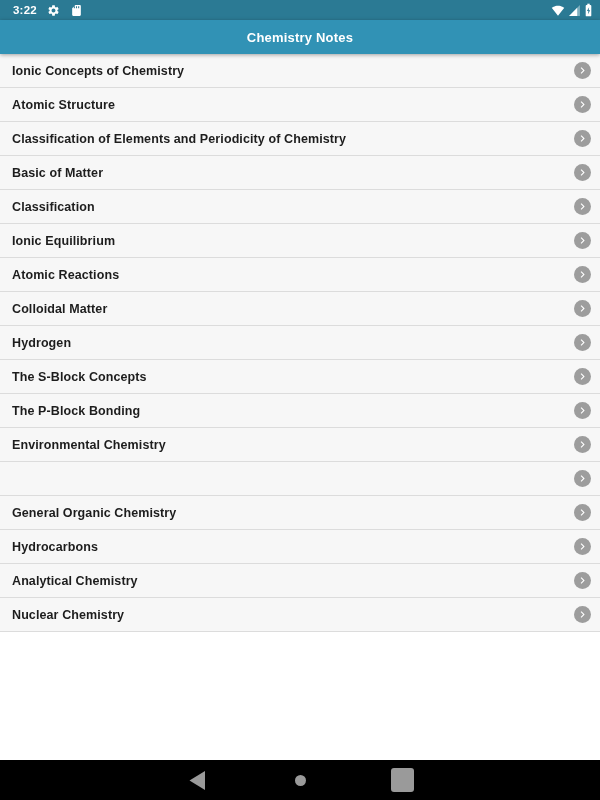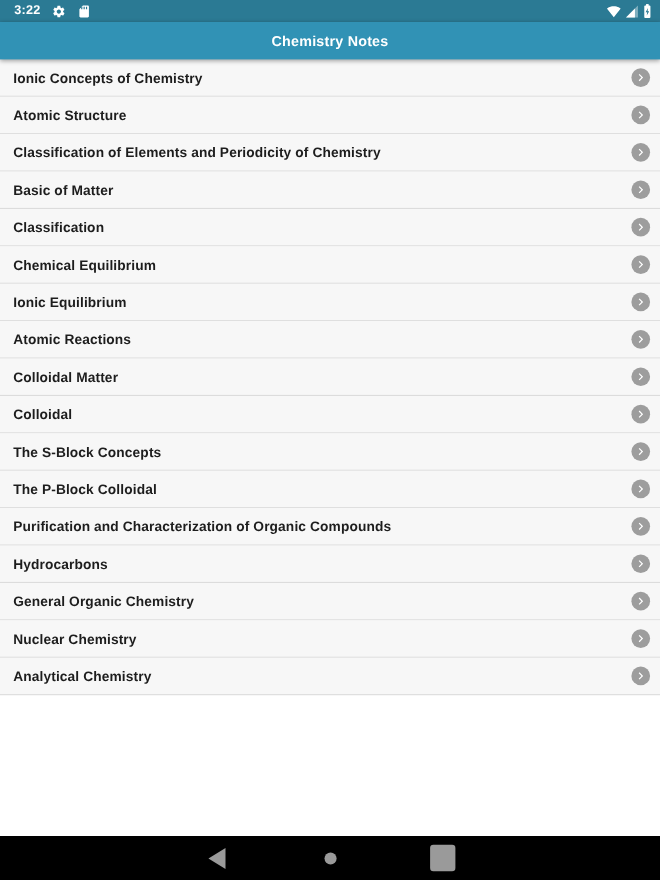--- a/index.html
+++ b/index.html
@@ -127,28 +127,20 @@
 
     <div class="row">
       <span class="row-label">Classification</span>
       <span class="chev">
         <svg width="13" height="13" viewBox="0 0 24 24" fill="#ffffff">
             <path d="M10 6 8.59 7.41 13.17 12l-4.58 4.59L10 18l6-6z"></path>
           </svg>
       </span>
     </div>
 
-    <div class="row">
-      <span class="row-label">Chemical Equilibrium</span>
-      <span class="chev">
-        <svg width="13" height="13" viewBox="0 0 24 24" fill="#ffffff">
-            <path d="M10 6 8.59 7.41 13.17 12l-4.58 4.59L10 18l6-6z"></path>
-          </svg>
-      </span>
-    </div>
 
     <div class="row">
       <span class="row-label">Ionic Equilibrium</span>
       <span class="chev">
         <svg width="13" height="13" viewBox="0 0 24 24" fill="#ffffff">
             <path d="M10 6 8.59 7.41 13.17 12l-4.58 4.59L10 18l6-6z"></path>
           </svg>
       </span>
     </div>
 
@@ -164,85 +156,92 @@
     <div class="row">
       <span class="row-label">Colloidal Matter</span>
       <span class="chev">
         <svg width="13" height="13" viewBox="0 0 24 24" fill="#ffffff">
             <path d="M10 6 8.59 7.41 13.17 12l-4.58 4.59L10 18l6-6z"></path>
           </svg>
       </span>
     </div>
 
     <div class="row">
-      <span class="row-label">Colloidal</span>
+      <span class="row-label">Hydrogen</span>
       <span class="chev">
         <svg width="13" height="13" viewBox="0 0 24 24" fill="#ffffff">
             <path d="M10 6 8.59 7.41 13.17 12l-4.58 4.59L10 18l6-6z"></path>
           </svg>
       </span>
     </div>
 
     <div class="row">
       <span class="row-label">The S-Block Concepts</span>
       <span class="chev">
         <svg width="13" height="13" viewBox="0 0 24 24" fill="#ffffff">
             <path d="M10 6 8.59 7.41 13.17 12l-4.58 4.59L10 18l6-6z"></path>
           </svg>
       </span>
     </div>
 
     <div class="row">
-      <span class="row-label">The P-Block Colloidal</span>
-      <span class="chev">
-        <svg width="13" height="13" viewBox="0 0 24 24" fill="#ffffff">
-            <path d="M10 6 8.59 7.41 13.17 12l-4.58 4.59L10 18l6-6z"></path>
-          </svg>
-      </span>
-    </div>
-
-
-    <div class="row">
-      <span class="row-label">Purification and Characterization of Organic Compounds</span>
+      <span class="row-label">The P-Block Bonding</span>
+      <span class="chev">
+        <svg width="13" height="13" viewBox="0 0 24 24" fill="#ffffff">
+            <path d="M10 6 8.59 7.41 13.17 12l-4.58 4.59L10 18l6-6z"></path>
+          </svg>
+      </span>
+    </div>
+
+    <div class="row">
+      <span class="row-label">Environmental Chemistry</span>
+      <span class="chev">
+        <svg width="13" height="13" viewBox="0 0 24 24" fill="#ffffff">
+            <path d="M10 6 8.59 7.41 13.17 12l-4.58 4.59L10 18l6-6z"></path>
+          </svg>
+      </span>
+    </div>
+
+    <div class="row">
+      <span class="chev">
+        <svg width="13" height="13" viewBox="0 0 24 24" fill="#ffffff">
+            <path d="M10 6 8.59 7.41 13.17 12l-4.58 4.59L10 18l6-6z"></path>
+          </svg>
+      </span>
+    </div>
+
+    <div class="row">
+      <span class="row-label">General Organic Chemistry</span>
       <span class="chev">
         <svg width="13" height="13" viewBox="0 0 24 24" fill="#ffffff">
             <path d="M10 6 8.59 7.41 13.17 12l-4.58 4.59L10 18l6-6z"></path>
           </svg>
       </span>
     </div>
 
     <div class="row">
       <span class="row-label">Hydrocarbons</span>
       <span class="chev">
         <svg width="13" height="13" viewBox="0 0 24 24" fill="#ffffff">
             <path d="M10 6 8.59 7.41 13.17 12l-4.58 4.59L10 18l6-6z"></path>
           </svg>
       </span>
     </div>
 
     <div class="row">
-      <span class="row-label">General Organic Chemistry</span>
+      <span class="row-label">Analytical Chemistry</span>
       <span class="chev">
         <svg width="13" height="13" viewBox="0 0 24 24" fill="#ffffff">
             <path d="M10 6 8.59 7.41 13.17 12l-4.58 4.59L10 18l6-6z"></path>
           </svg>
       </span>
     </div>
 
     <div class="row">
       <span class="row-label">Nuclear Chemistry</span>
-      <span class="chev">
-        <svg width="13" height="13" viewBox="0 0 24 24" fill="#ffffff">
-            <path d="M10 6 8.59 7.41 13.17 12l-4.58 4.59L10 18l6-6z"></path>
-          </svg>
-      </span>
-    </div>
-
-    <div class="row">
-      <span class="row-label">Analytical Chemistry</span>
       <span class="chev">
         <svg width="13" height="13" viewBox="0 0 24 24" fill="#ffffff">
             <path d="M10 6 8.59 7.41 13.17 12l-4.58 4.59L10 18l6-6z"></path>
           </svg>
       </span>
     </div>
   </div>
 
   <div class="nav-bar">
     <div class="nav-btn">

